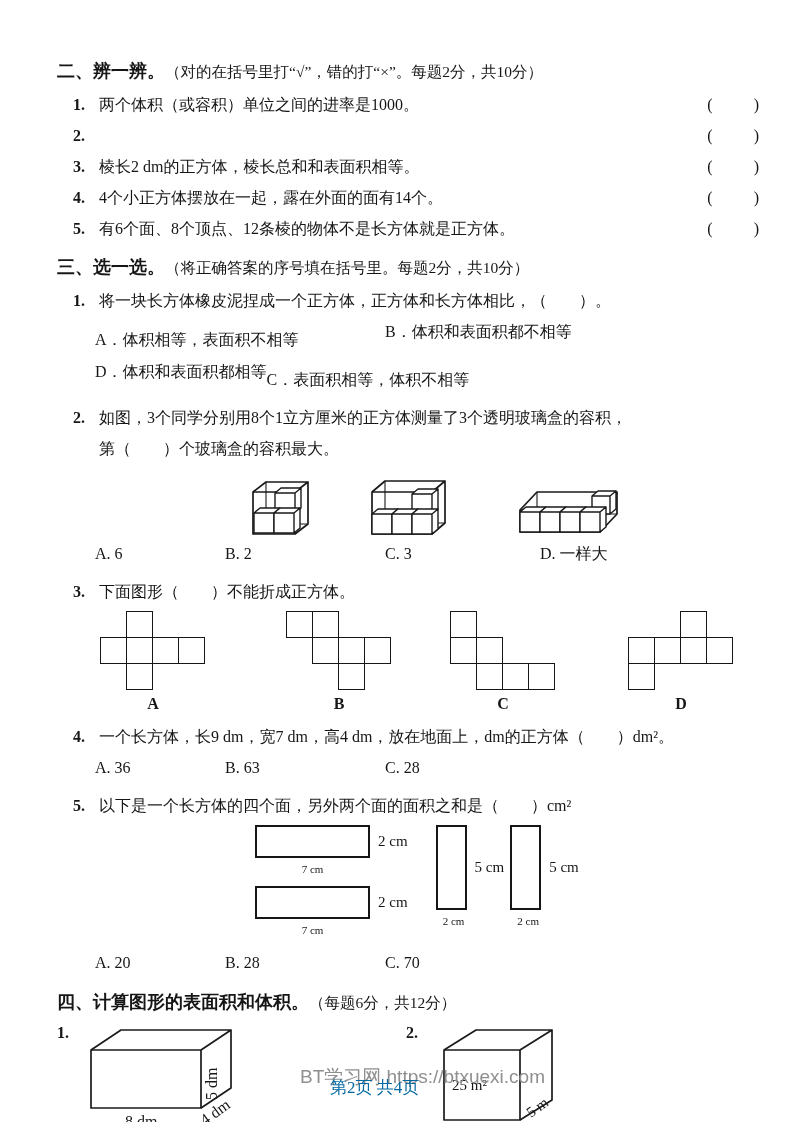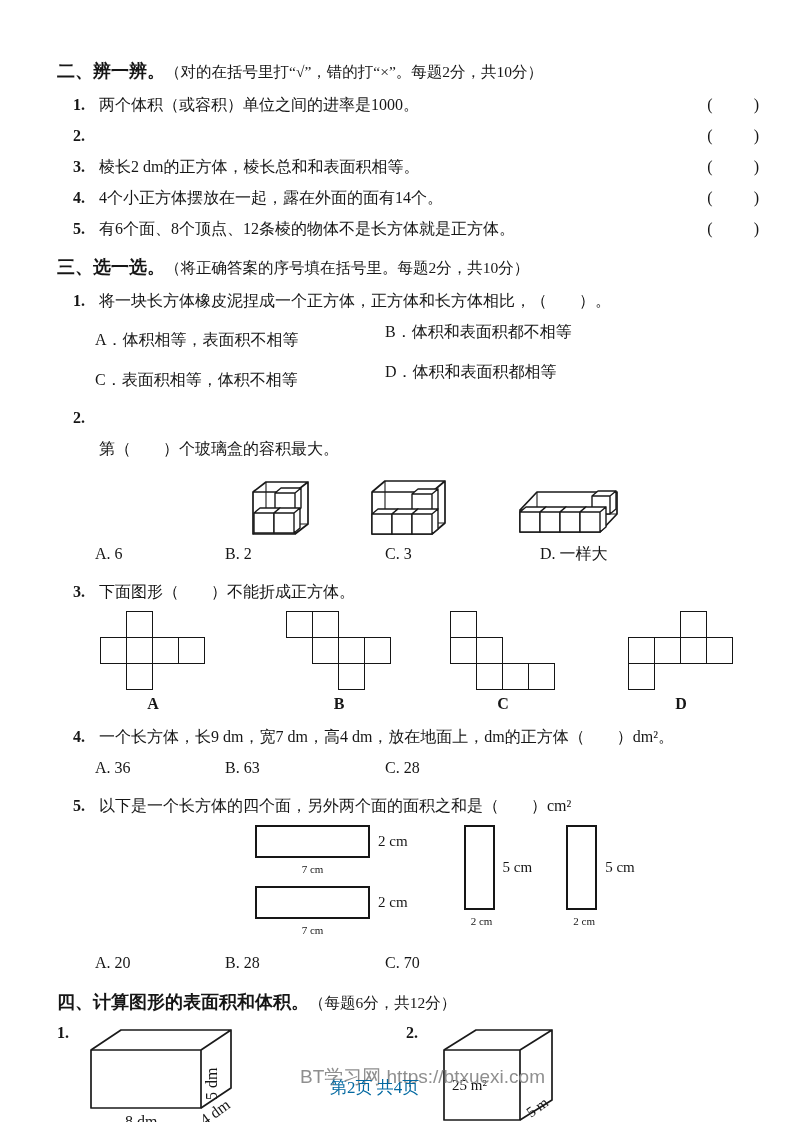--- a/index.html
+++ b/index.html
@@ -46,21 +46,21 @@
   .netblock { text-align:center; }
   .nb-a { margin-left:43px; }
   .nb-b { margin-left:80px; }
   .nb-c { margin-left:58px; }
   .nb-d { margin-left:72px; }
   .net { position:relative; width:106px; height:80px; }
   .net-cell { position:absolute; width:27px; height:27px; border:1.7px solid #161616; background:#fff; }
   .netlabel { font-size:16px; line-height:22px; margin-top:2px; font-weight:bold; }
 
   
-  .facesrow { display:flex; align-items:flex-start; margin-top:4px;gap:28px; }
+  .facesrow { display:flex; align-items:flex-start; margin-top:4px; }
   .facecol { margin-left:198px; }
   .faceunit { margin-bottom:6px; }
   .facerow { display:flex; align-items:center; }
   .facerect { border:2px solid #161616; background:#fff; }
   .rect-wide { width:115px; height:33px; }
   .rect-tall { width:31px; height:85px; }
   .faceside { font-size:15px; margin-left:8px; white-space:nowrap; }
   .facebottom { font-size:11px; text-align:center; line-height:22px; }
   .fb-wide { width:115px; }
   .fb-tall { width:48px; margin-left:-6px; }
@@ -128,26 +128,27 @@
 
   <div class="qitem">
     <span class="qnum">1.</span>
     <span class="qtext">将一块长方体橡皮泥捏成一个正方体，正方体和长方体相比，（　　）。</span>
   </div>
   <div class="optrow">
     <span class="opt w290">A．体积相等，表面积不相等</span>
     <span class="opt">B．体积和表面积都不相等</span>
   </div>
   <div class="optrow">
+    <span class="opt">D．体积和表面积都相等</span>
     <span class="opt w290">C．表面积相等，体积不相等</span>
-    <span class="opt">D．体积和表面积都相等</span>
   </div>
 
   <div class="qitem mt6">
     <span class="qnum">2.</span>
+    <span class="qtext">如图，3个同学分别用8个1立方厘米的正方体测量了3个透明玻璃盒的容积，</span>
   </div>
   <div class="wrapline">第（　　）个玻璃盒的容积最大。</div>
 
   <div class="glassrow">
     <svg class="gb1" width="64" height="62" viewBox="0 0 64 62">
       <path class="wire-thin" d="M16,6 V48 H58 M3,58 L16,48"></path>
       <path class="wire" d="M3,16 L16,6 H58 L45,16 M45,16 L58,6 V48 L45,58"></path>
       <path class="wire" d="M3,16 H45 V58 H3 Z"></path>
       <g>
         <path class="cubef" d="M25,17 l6,-5 h20 l-6,5 Z M45,17 l6,-5 v20 l-6,5 Z M25,17 h20 v20 h-20 Z"></path>

